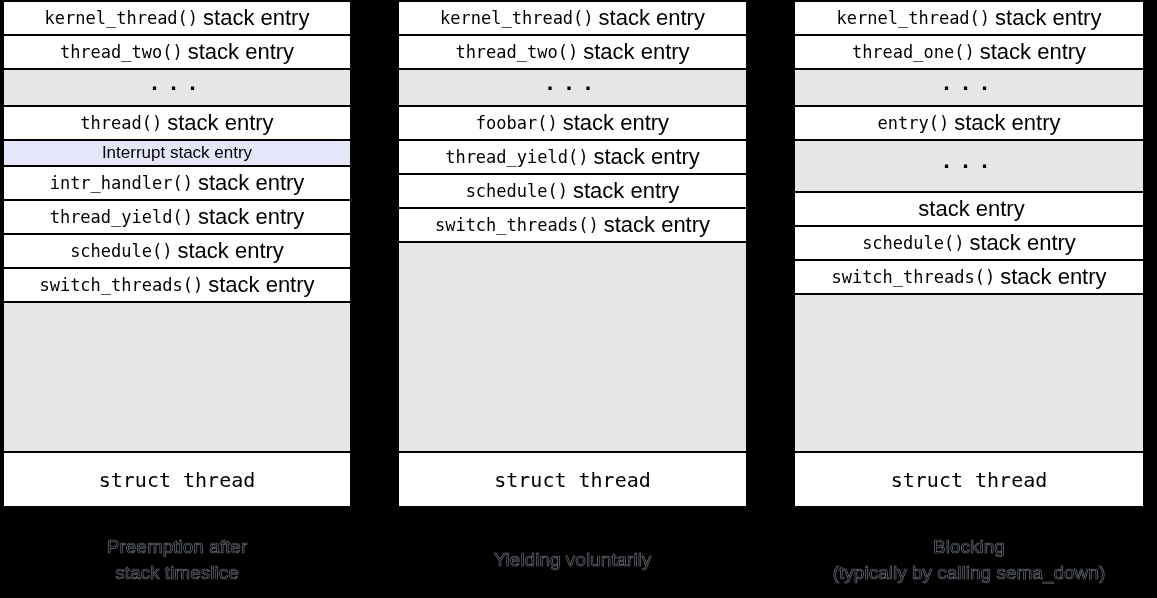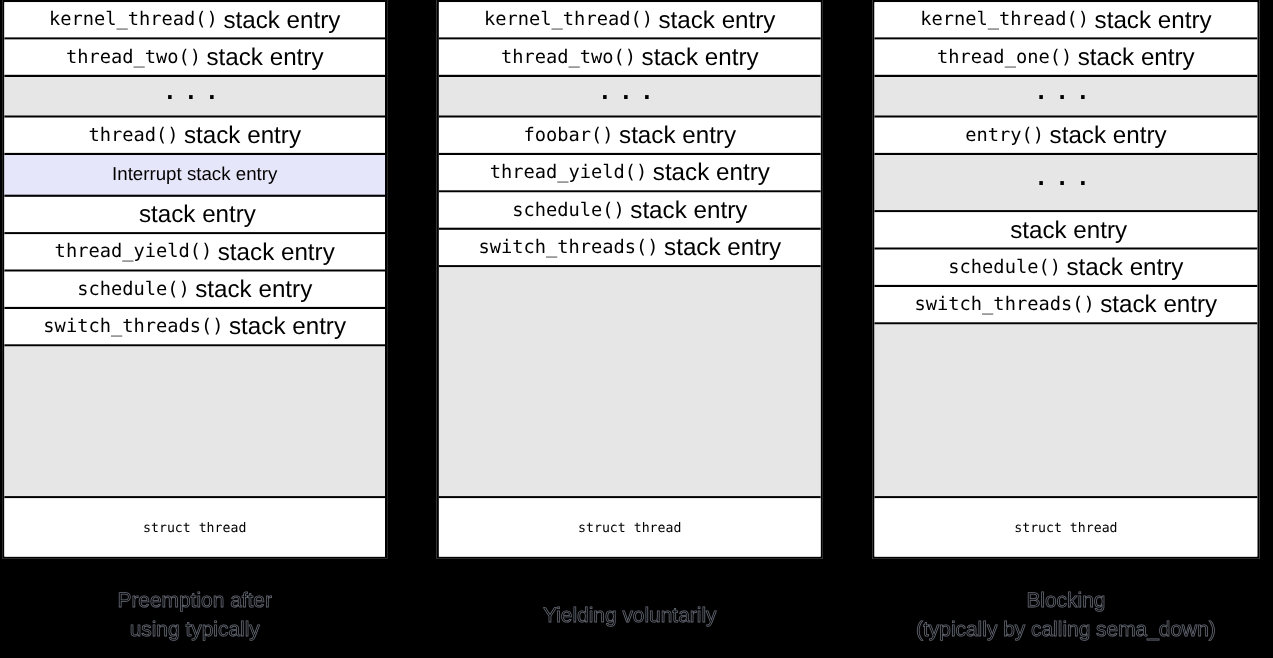--- a/index.html
+++ b/index.html
@@ -23,21 +23,21 @@
   .col-2{left:793px;width:352px;}
   .row{
     box-sizing:border-box;
     border-bottom:2px solid var(--border,#000);
     display:flex;align-items:center;justify-content:center;
     flex:0 0 auto;
     background:var(--white,#fff);
     white-space:nowrap;
   }
   .row-entry{height:34px;}
-  .row-plain{height:38px;background:var(--lavender,#e6e6fa);}
+  .row-plain{height:26px;background:var(--lavender,#e6e6fa);}
   .row-dots{height:37px;background:var(--gray,#e6e6e6);}
   .row-dots.tall{height:52px;}
   .row-filler{flex:1 1 auto;background:var(--gray,#e6e6e6);}
   .row-struct{height:53px;border-bottom:none;}
   .func{
     font-family:"DejaVu Sans Mono", monospace;
     font-size:17px;color:#000;
   }
   .suffix{
     font-family:Liberation Sans, sans-serif;
@@ -47,21 +47,21 @@
     font-family:"Liberation Sans", sans-serif;
     font-size:17px;color:#000;
   }
   .dots-text{
     font-family:"DejaVu Sans Mono", monospace;
     font-weight:bold;font-size:20px;letter-spacing:7px;
     color:#000;transform:translateY(-5px);
   }
   .struct-text{
     font-family:"DejaVu Sans Mono", monospace;
-    font-size:12px;color:#000;
+    font-size:20px;color:#000;
   }
   .caption{
     position:absolute;top:508px;height:90px;
     display:flex;flex-direction:column;
     align-items:center;justify-content:center;
     padding-top:14px;box-sizing:border-box;
   }
   .cap-0{left:2px;width:350px;justify-content:center;}
   .cap-1{left:397px;width:351px;}
   .cap-2{left:793px;width:352px;}
@@ -89,20 +89,21 @@
         <span class="dots-text">...</span>
       </div>
       <div class="row row-entry">
         <span class="func">thread()</span>
         <span class="suffix">stack entry</span>
       </div>
       <div class="row row-plain">
         <span class="plain-text">Interrupt stack entry</span>
       </div>
       <div class="row row-entry">
+        <span class="func">intr_handler()</span>
         <span class="suffix">stack entry</span>
       </div>
       <div class="row row-entry">
         <span class="func">thread_yield()</span>
         <span class="suffix">stack entry</span>
       </div>
       <div class="row row-entry">
         <span class="func">schedule()</span>
         <span class="suffix">stack entry</span>
       </div>
@@ -179,21 +180,21 @@
         <span class="suffix">stack entry</span>
       </div>
       <div class="row row-filler"></div>
       <div class="row row-struct">
         <span class="struct-text">struct thread</span>
       </div>
     </section>
 
   <div class="caption cap-0">
       <div class="caption-line">Preemption after</div>
-      <div class="caption-line">using typically</div>
+      <div class="caption-line">stack timeslice</div>
     </div>
   <div class="caption cap-1">
       <div class="caption-line">Yielding voluntarily</div>
     </div>
   <div class="caption cap-2">
       <div class="caption-line">Blocking</div>
       <div class="caption-line">(typically by calling sema_down)</div>
     </div>
 </div>
 

